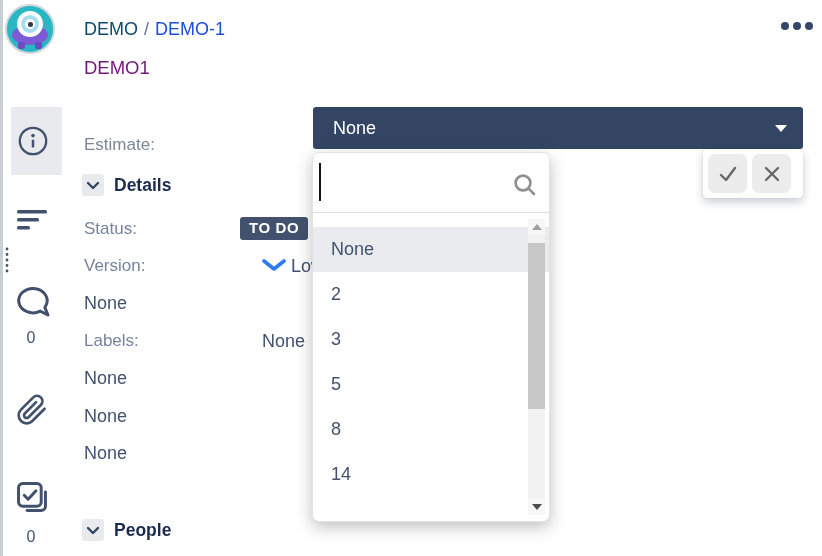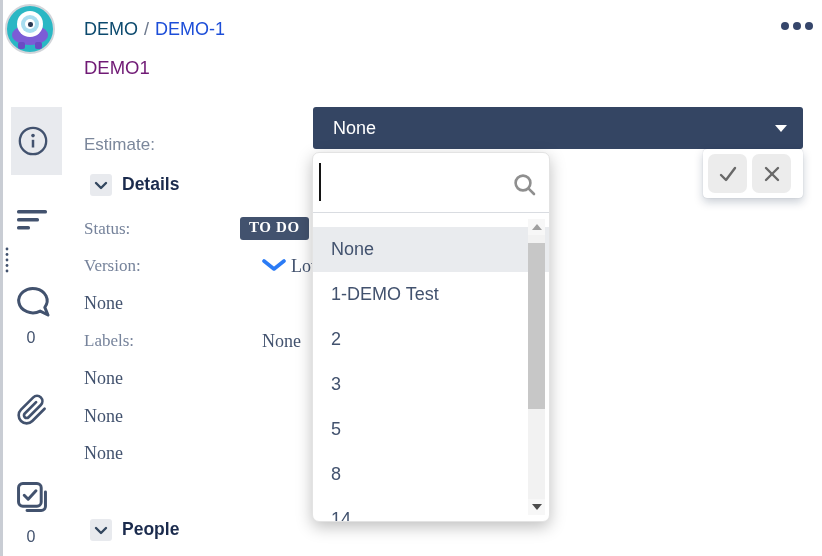--- a/index.html
+++ b/index.html
@@ -68,25 +68,25 @@
   
   .sb { position:absolute; right:4px; top:66px; width:17px; height:296px; background:#f2f2f2; z-index:2; }
   .sb-up, .sb-down { position:absolute; left:0; width:17px; height:16px; background:#f7f7f7;
                      display:flex; align-items:center; justify-content:center; cursor:pointer; }
   .sb-up { top:0; } .sb-down { bottom:0; }
   .tri-up { width:0; height:0; border-left:5px solid transparent; border-right:5px solid transparent; border-bottom:6px solid #9f9f9f; }
   .tri-down { width:0; height:0; border-left:5px solid transparent; border-right:5px solid transparent; border-top:6px solid #4c4c4c; }
   .sb-thumb { position:absolute; left:0; top:24px; width:17px; height:166px; background:#c7c7c7; cursor:pointer; }
 
   
-  .section-header { position:absolute; left:90px; display:flex; align-items:flex-start; gap:10px; cursor:pointer; }
+  .section-header { position:absolute; left:82px; display:flex; align-items:center; gap:10px; cursor:pointer; }
   .chev-box { width:22px; height:22px; background:#e8eaee; border-radius:3px;
               display:flex; align-items:center; justify-content:center; color:#33475f; }
   .section-title { font-size:17.5px; font-weight:bold; color:#1b2b4d; }
-  .details-rows { position:absolute; left:84px; top:210px; width:430px; z-index:1;font-family:Liberation Serif, serif; }
+  .details-rows { position:absolute; left:84px; top:210px; width:430px; z-index:1; }
   .drow { display:flex; align-items:center; height:37.5px; }
   .dlabel { width:178px; flex:none; font-size:17px; color:#76839b; }
   .row-status .dlabel { width:156px; }
   .dvalue { font-size:18px; color:#42526e; display:flex; align-items:center;justify-content:center; }
   .status-badge { display:inline-block; background:#42526e; color:#fff; font-size:15px; font-weight:bold;
                   letter-spacing:.6px; padding:3px 9px 5px; border-radius:3px; line-height:1; }
   .prio-icon { margin-right:5px; color:#2b7bf5; }
 </style>
 </head>
 <body>
@@ -194,21 +194,20 @@
     <span class="dd-mag">
       <svg width="24" height="24" viewBox="0 0 24 24" fill="none" stroke="currentColor" stroke-width="2.6" stroke-linecap="round">
         <circle cx="10" cy="10" r="7.4"></circle>
           <line x1="15.6" y1="15.6" x2="21" y2="21"></line>
       </svg>
     </span>
   </div>
   <div class="dd-list">
     <ul>
       <li class="hl">None</li>
-      <li>1-DEMO Test</li>
       <li>2</li>
       <li>3</li>
       <li>5</li>
       <li>8</li>
       <li>14</li>
     </ul>
   </div>
   <div class="sb">
     <div class="sb-up">
         <div class="tri-up"></div>

